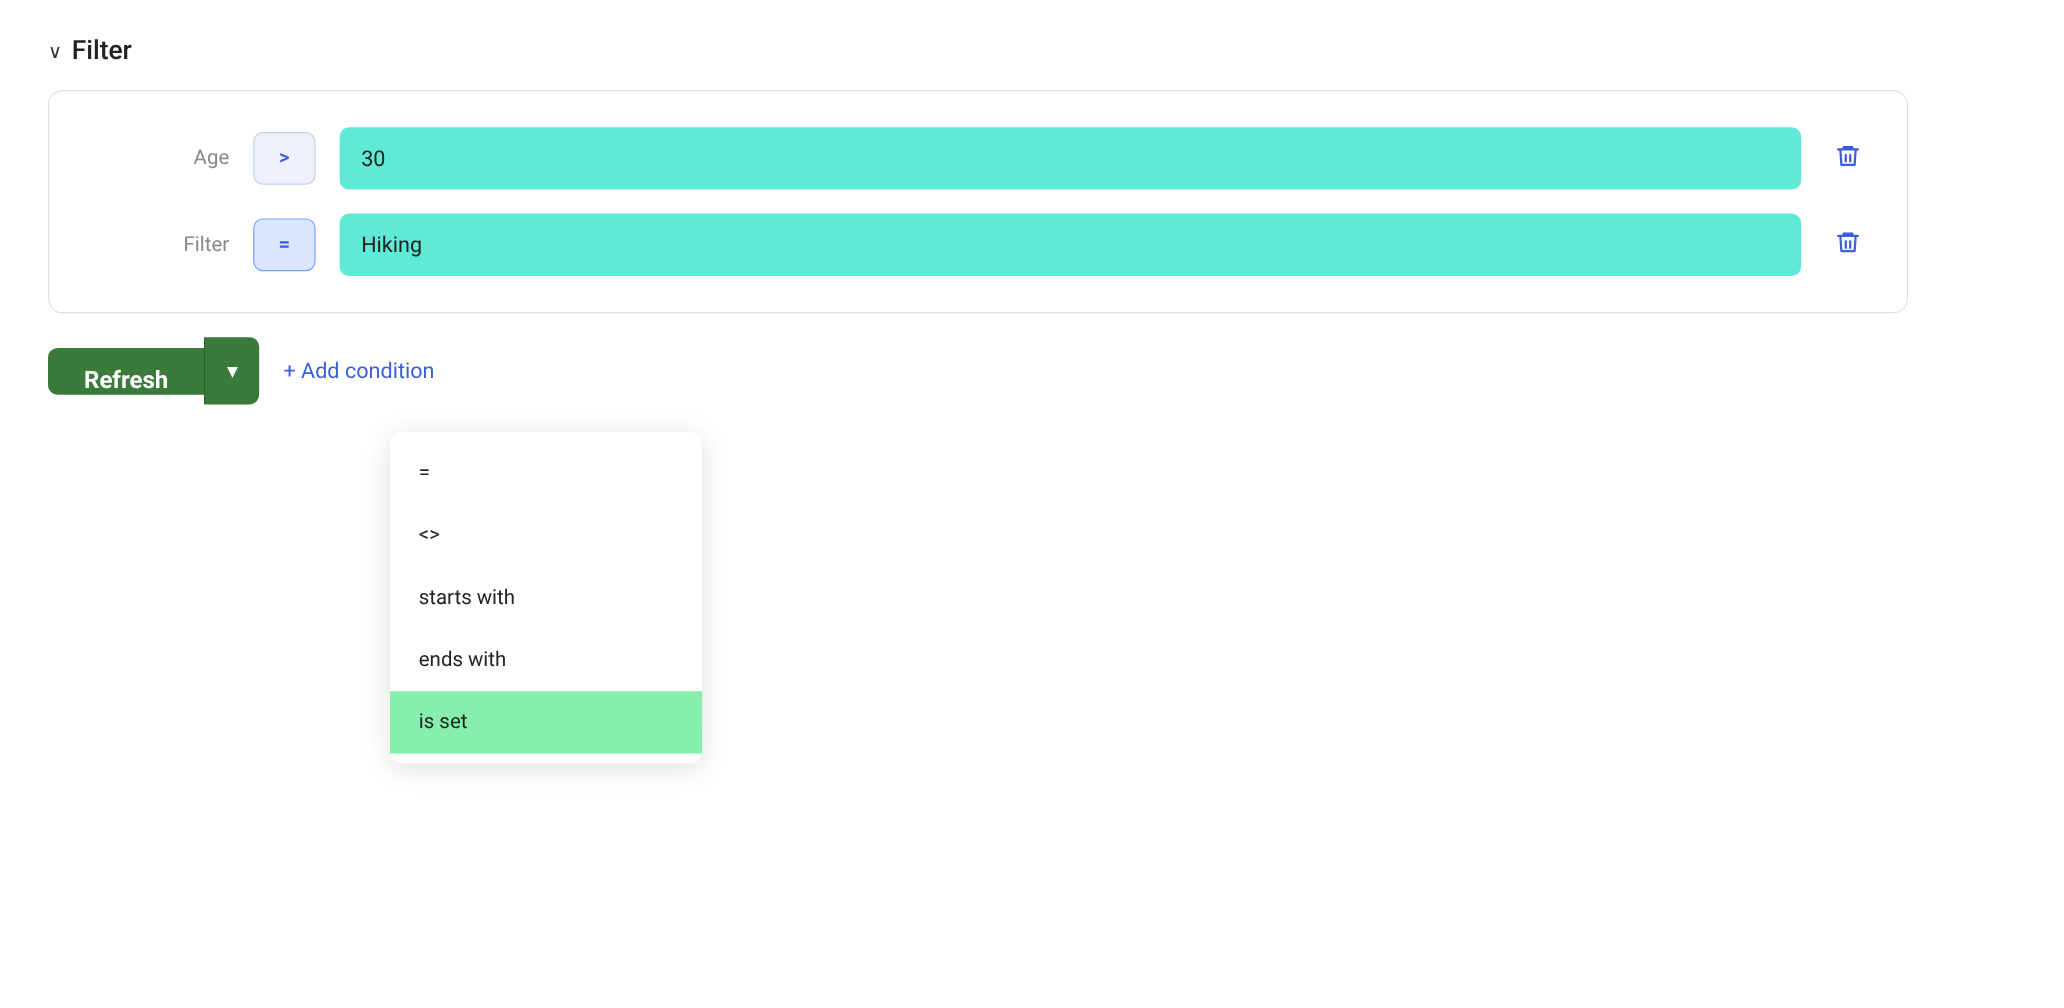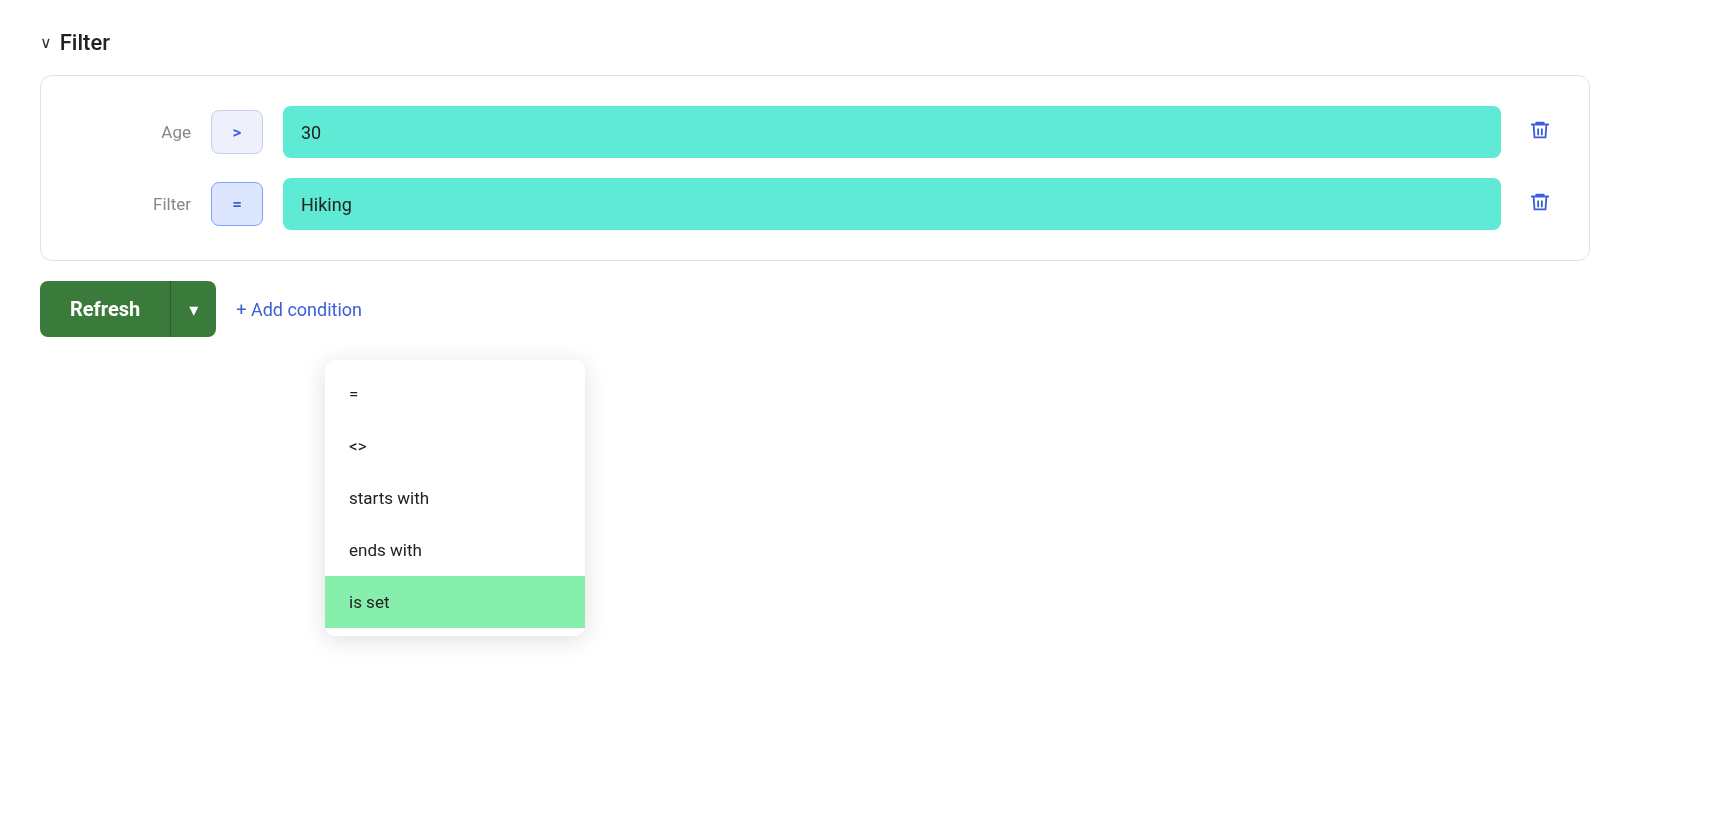--- a/index.html
+++ b/index.html
@@ -114,21 +114,21 @@
 
     .refresh-btn {
       background: #3a7a3a;
       color: #ffffff;
       border: none;
       border-radius: 8px 0 0 8px;
       padding: 14px 30px;
       font-size: 20px;
       font-weight: 700;
       cursor: pointer;
-      height: 56px;
+      height: 39px;
     }
 
     .dropdown-arrow-btn {
       background: #3a7a3a;
       color: #ffffff;
       border: none;
       border-radius: 0 8px 8px 0;
       border-left: 1.5px solid #2d5e2d;
       padding: 0 18px;
       font-size: 18px;

